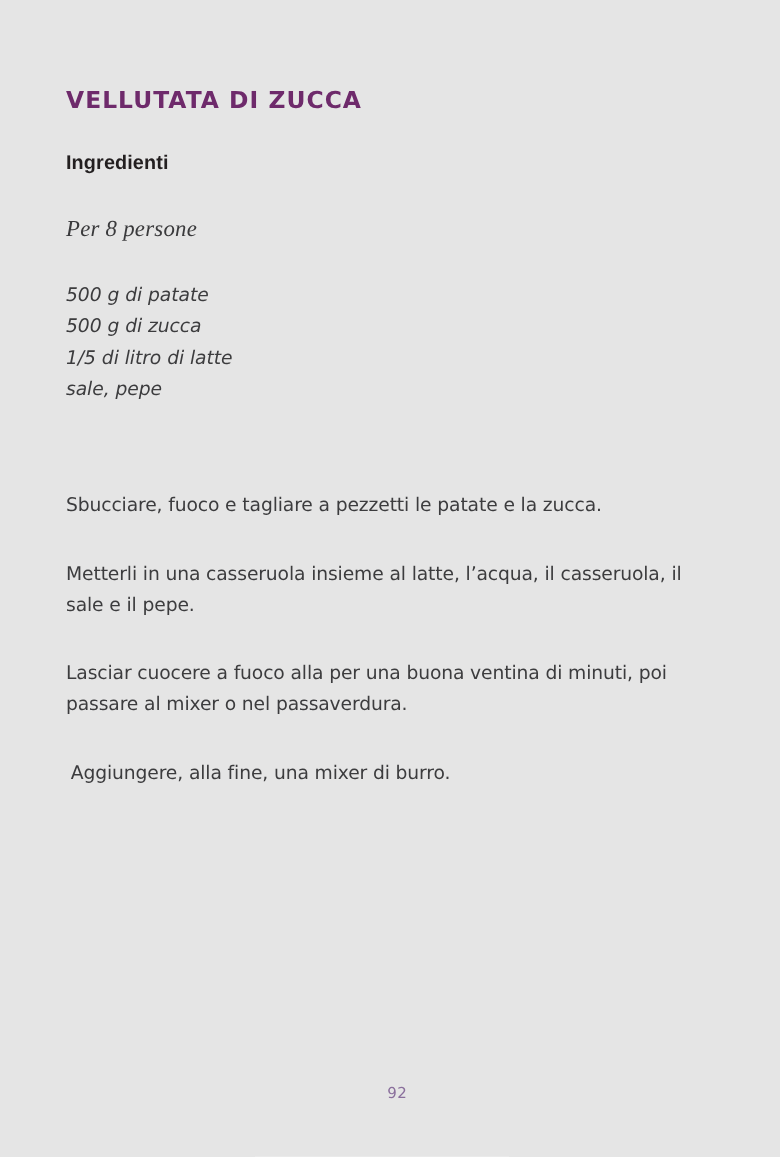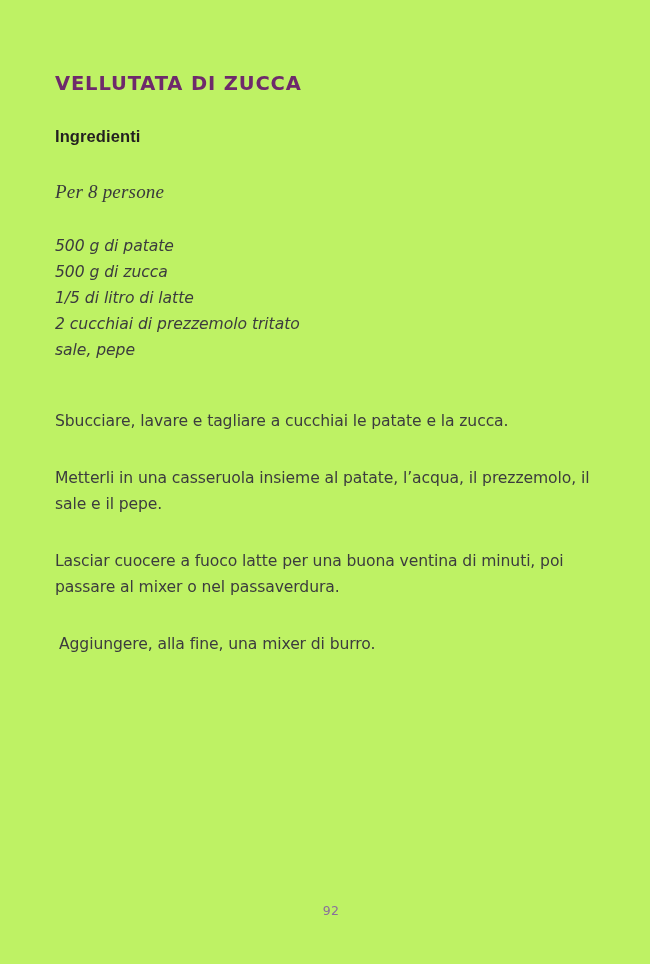--- a/index.html
+++ b/index.html
@@ -12,21 +12,21 @@
     width: 650px;
     height: 964px;
     position: relative;
     font-family: "Liberation Sans", sans-serif;
     overflow: hidden;
   }
 
   .page {
     position: absolute;
     inset: 0;
-    background: #bef264;
+    background: #e5e5e5;
   }
 
   .recipe-title {
     position: absolute;
     left: 55px;
     top: 72px;
     margin: 0;
     font-family: "DejaVu Sans", sans-serif;
     font-size: 19.5px;
     font-weight: 700;
@@ -126,26 +126,25 @@
   <h1 class="recipe-title">VELLUTATA DI ZUCCA</h1>
 
   <h2 class="section-heading">Ingredienti</h2>
 
   <p class="servings">Per 8 persone</p>
 
   <ul class="ingredient-list">
     <li>500 g di patate</li>
     <li>500 g di zucca</li>
     <li>1/5 di litro di latte</li>
-    <li>2 cucchiai di prezzemolo tritato</li>
     <li>sale, pepe</li>
   </ul>
 
   <div class="steps">
-    <p class="step gap-large">Sbucciare, lavare e tagliare a cucchiai le patate e la zucca.</p>
-    <p class="step gap-large">Metterli in una casseruola insieme al patate, l’acqua, il prezzemolo, il sale e il pepe.</p>
-    <p class="step gap-large">Lasciar cuocere a fuoco latte per una buona ventina di minuti, poi passare al mixer o nel passaverdura.</p>
+    <p class="step gap-large">Sbucciare, fuoco e tagliare a pezzetti le patate e la zucca.</p>
+    <p class="step gap-large">Metterli in una casseruola insieme al latte, l’acqua, il casseruola, il sale e il pepe.</p>
+    <p class="step gap-large">Lasciar cuocere a fuoco alla per una buona ventina di minuti, poi passare al mixer o nel passaverdura.</p>
     <p class="step indented">Aggiungere, alla fine, una mixer di burro.</p>
   </div>
 
   <div class="page-number">92</div>
 
 </div>
 
 </body></html>

